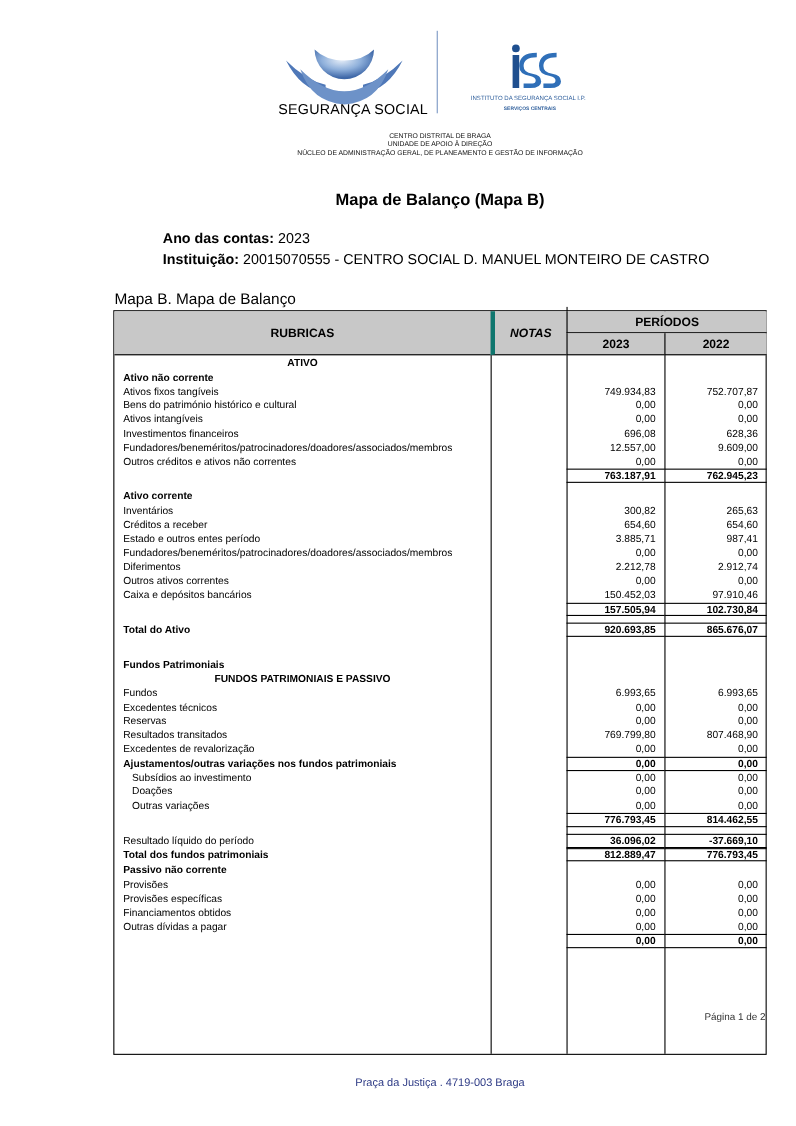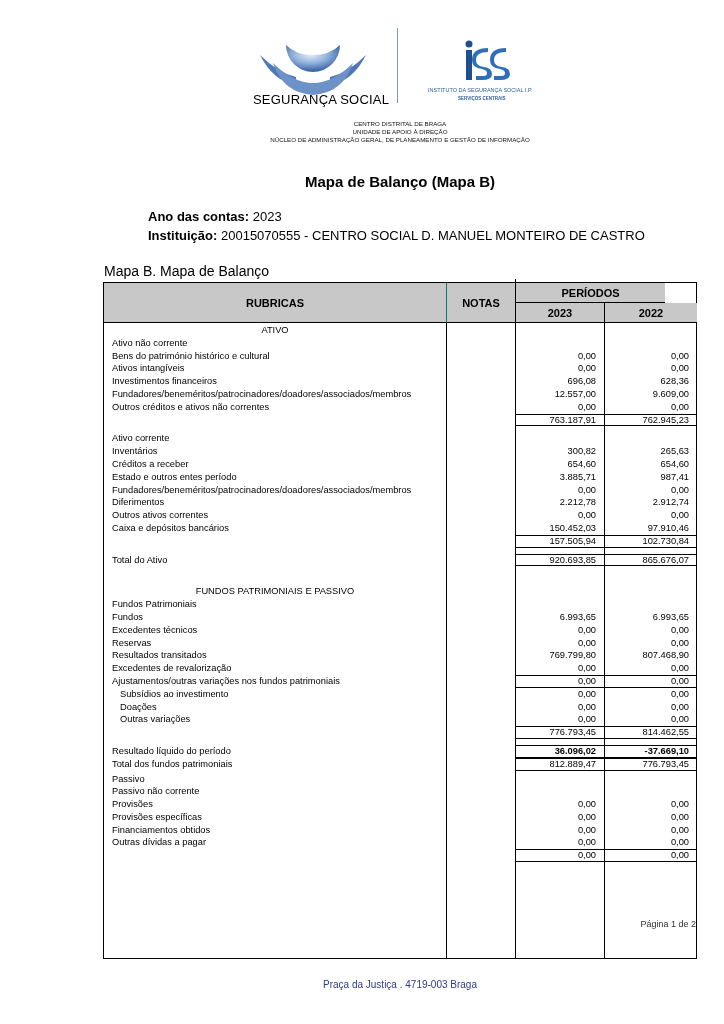--- a/index.html
+++ b/index.html
@@ -19,34 +19,34 @@
   .meta { position:absolute; left:104px; font-size:13px;margin-left:44px; }
   .meta b { font-weight:bold; }
   .meta-year { top:209px; }
   .meta-inst { top:228px; }
   .map-caption { position:absolute; top:263px; left:104px; font-size:14px; }
 
   .tbl-wrap { position:absolute; left:103px; top:282px; width:594px; height:677px; border:1px solid #000; box-sizing:border-box; }
   .col-line { position:absolute; top:0; bottom:0; width:1px; background:#000; }
   .hdr { position:absolute; top:0; height:40px; background:#c8c8c8; font-weight:bold; font-size:11px; display:flex; align-items:center; justify-content:center; box-sizing:border-box; }
   .hdr-rub { left:0; width:342px; border-bottom:1px solid #000; }
-  .hdr-notas { left:342px; width:69px; border-bottom:1px solid #000; border-left:1px solid #0f766e; }
-  .hdr-per { left:411px; width:150px; height:20px; border-left:1px solid #000; border-bottom:1px solid #000; }
+  .hdr-notas { left:342px; width:69px; border-bottom:1px solid #000; border-left:4px solid #0f766e;font-style:italic; }
+  .hdr-per { left:411px; width:182px; height:20px; border-left:1px solid #000; border-bottom:1px solid #000; }
   .hdr-y1 { left:411px; top:20px; width:89px; height:20px; border-left:1px solid #000; border-bottom:1px solid #000; }
   .hdr-y2 { left:500px; top:20px; width:93px; height:20px; border-left:1px solid #000; border-bottom:1px solid #000; }
   .per-tick { position:absolute; left:411px; top:-4px; width:1px; height:4px; background:#000; }
 
   .rows { position:absolute; left:0; top:41px; width:593px; }
   .row { position:relative; height:12.8px; font-size:9.3px; line-height:12.8px; }
   .row .lbl { position:absolute; left:8px; white-space:nowrap; }
   .row .lbl.indent { left:16px; }
   .row .lbl.center { left:0; width:342px; text-align:center; }
   .row .v1 { position:absolute; left:411px; width:89px; text-align:right; padding-right:8px; box-sizing:border-box; }
   .row .v2 { position:absolute; left:500px; width:93px; text-align:right; padding-right:8px; box-sizing:border-box; }
-  .row.bold .lbl, .row.bold .v1, .row.bold .v2 { font-weight:normal; }
+  .row.bold .lbl, .row.bold .v1, .row.bold .v2 { font-weight:bold; }
   .row.boxed .v1, .row.boxed .v2 { border-top:1px solid #000; border-bottom:1px solid #000; height:12.8px; line-height:11px; top:0; }
   .row.gap { height:6px; }
   .row.gap-l { height:19px; }
 
   .page-num { position:absolute; top:919px; right:28px; font-size:9px; color:#333; }
   .footer { position:absolute; top:979px; left:0; width:800px; text-align:center; font-size:10px; color:#2d3a85; }
 </style>
 </head>
 <body>
 
@@ -106,20 +106,25 @@
   <div class="hdr hdr-y1">2023</div>
   <div class="hdr hdr-y2">2022</div>
   <div class="rows" id="rows">
       <div class="row bold">
         <span class="lbl center">ATIVO</span>
       </div>
       <div class="row bold">
         <span class="lbl">Ativo não corrente</span>
       </div>
       <div class="row">
+        <span class="lbl">Ativos fixos tangíveis</span>
+        <span class="v1">749.934,83</span>
+        <span class="v2">752.707,87</span>
+      </div>
+      <div class="row">
         <span class="lbl">Bens do património histórico e cultural</span>
         <span class="v1">0,00</span>
         <span class="v2">0,00</span>
       </div>
       <div class="row">
         <span class="lbl">Ativos intangíveis</span>
         <span class="v1">0,00</span>
         <span class="v2">0,00</span>
       </div>
       <div class="row">
@@ -187,24 +192,24 @@
         <span class="v2">102.730,84</span>
       </div>
       <div class="row gap"></div>
       <div class="row bold boxed">
         <span class="lbl">Total do Ativo</span>
         <span class="v1">920.693,85</span>
         <span class="v2">865.676,07</span>
       </div>
       <div class="row gap-l"></div>
       <div class="row bold">
+        <span class="lbl">Fundos Patrimoniais</span>
+      </div>
+      <div class="row bold">
         <span class="lbl center">FUNDOS PATRIMONIAIS E PASSIVO</span>
-      </div>
-      <div class="row bold">
-        <span class="lbl">Fundos Patrimoniais</span>
       </div>
       <div class="row">
         <span class="lbl">Fundos</span>
         <span class="v1">6.993,65</span>
         <span class="v2">6.993,65</span>
       </div>
       <div class="row">
         <span class="lbl">Excedentes técnicos</span>
         <span class="v1">0,00</span>
         <span class="v2">0,00</span>
@@ -255,23 +260,20 @@
         <span class="v1" style="font-weight: bold;">36.096,02</span>
         <span class="v2" style="font-weight: bold;">-37.669,10</span>
       </div>
       <div class="row bold boxed">
         <span class="lbl">Total dos fundos patrimoniais</span>
         <span class="v1">812.889,47</span>
         <span class="v2">776.793,45</span>
       </div>
       <div class="row gap" style="height: 2px;"></div>
       <div class="row bold">
-        <span class="lbl">Passivo</span>
-      </div>
-      <div class="row bold">
         <span class="lbl">Passivo não corrente</span>
       </div>
       <div class="row">
         <span class="lbl">Provisões</span>
         <span class="v1">0,00</span>
         <span class="v2">0,00</span>
       </div>
       <div class="row">
         <span class="lbl">Provisões específicas</span>
         <span class="v1">0,00</span>

